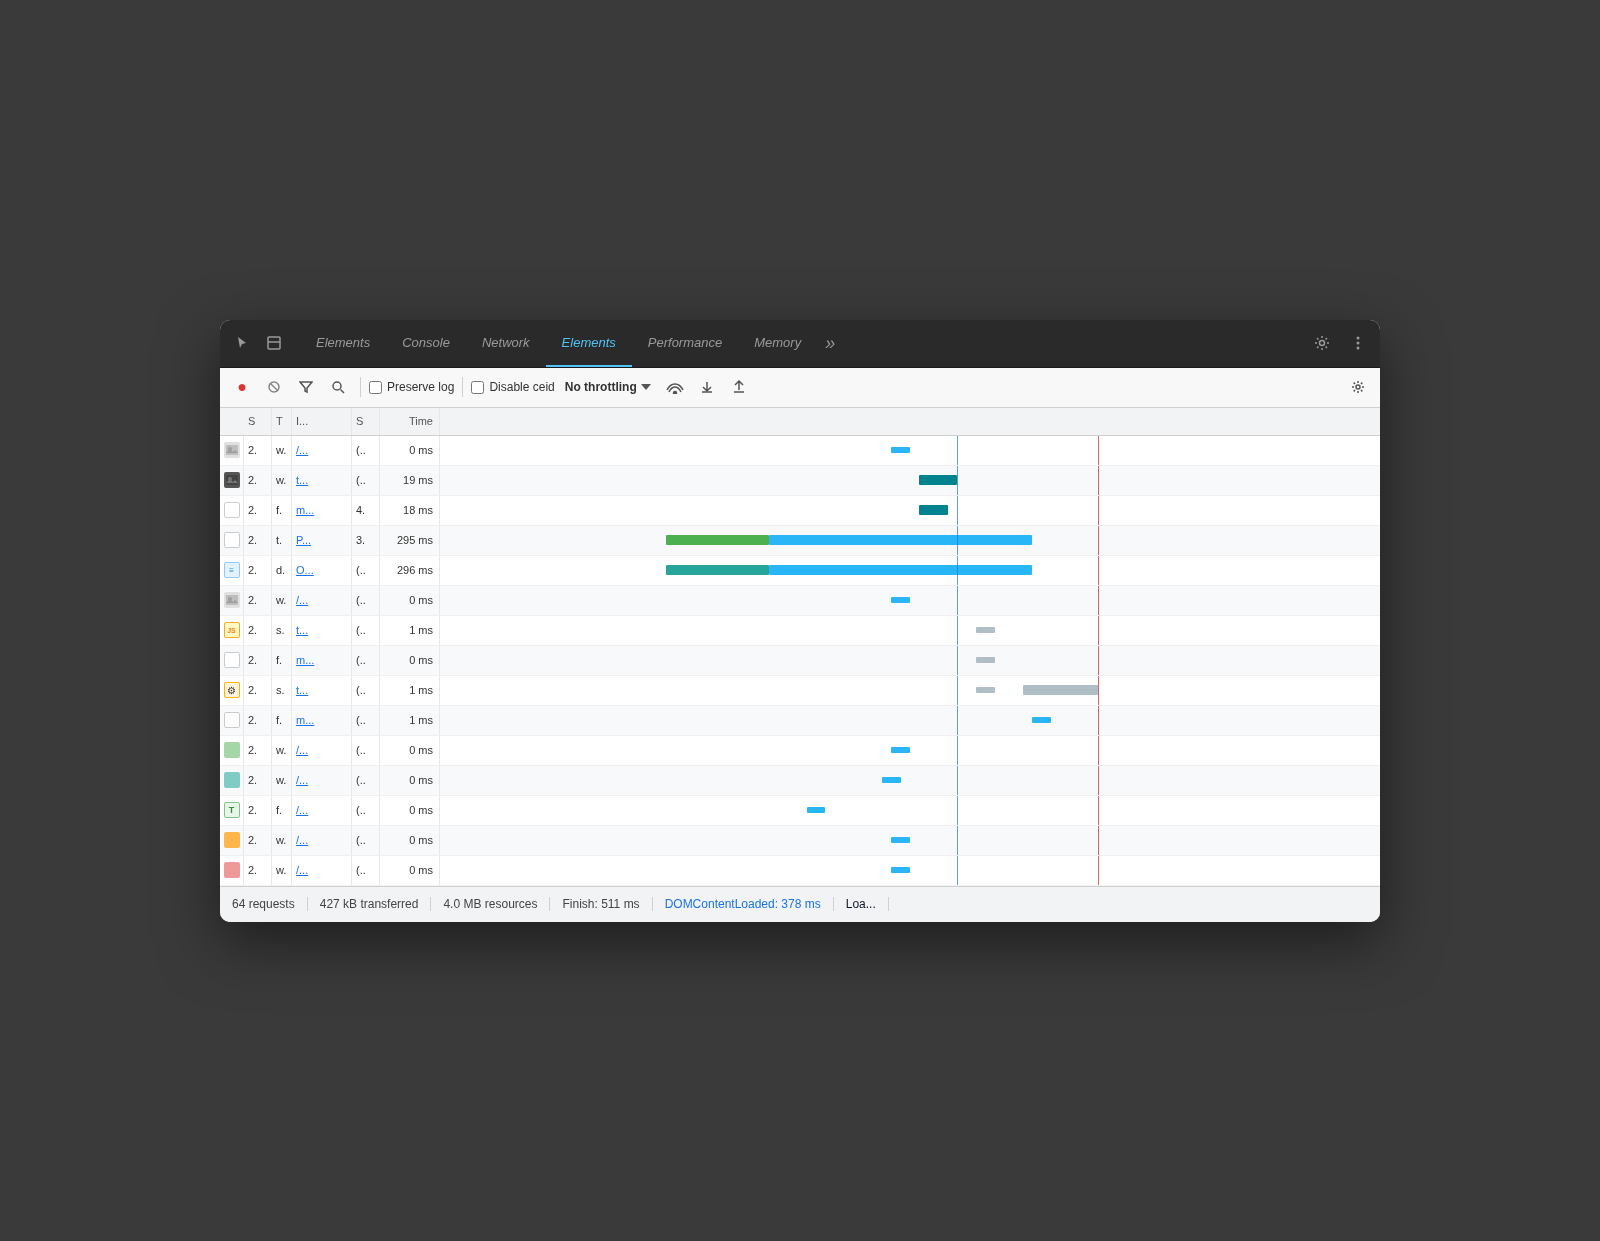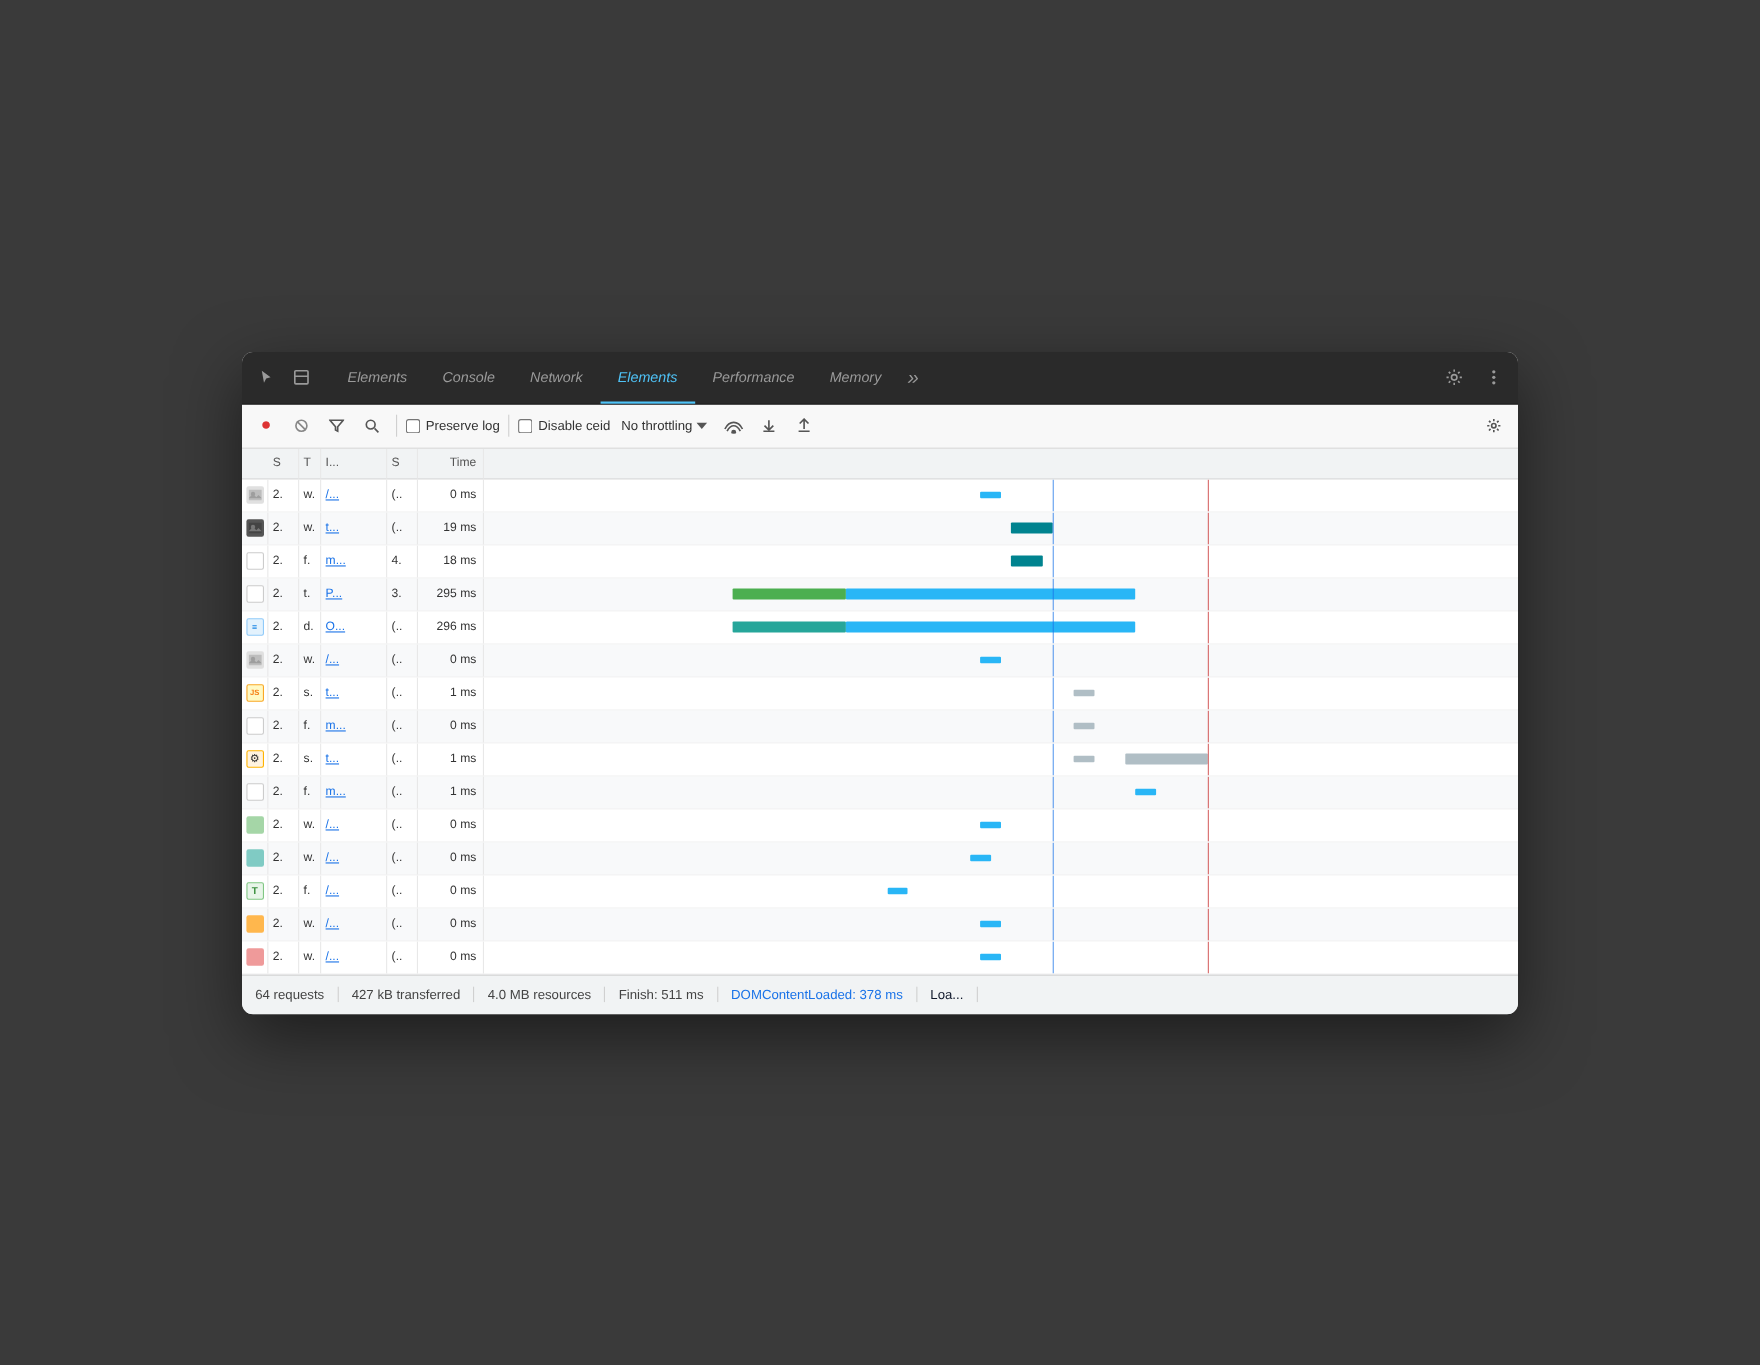--- a/index.html
+++ b/index.html
@@ -139,20 +139,21 @@
     .toolbar-checkbox input { cursor: pointer; }
     .throttle-select {
       display: flex;
       align-items: center;
       gap: 4px;
       font-size: 12px;
       color: #333;
       cursor: pointer;
       padding: 2px 6px;
       border-radius: 3px;
+      font-weight: bold;
     }
     .toolbar-spacer { flex: 1; }
     
     .table-container {
       background: #fff;
       overflow: hidden;
     }
     .table-header {
       background: #f1f3f4;
       border-bottom: 1px solid #d0d0d0;

